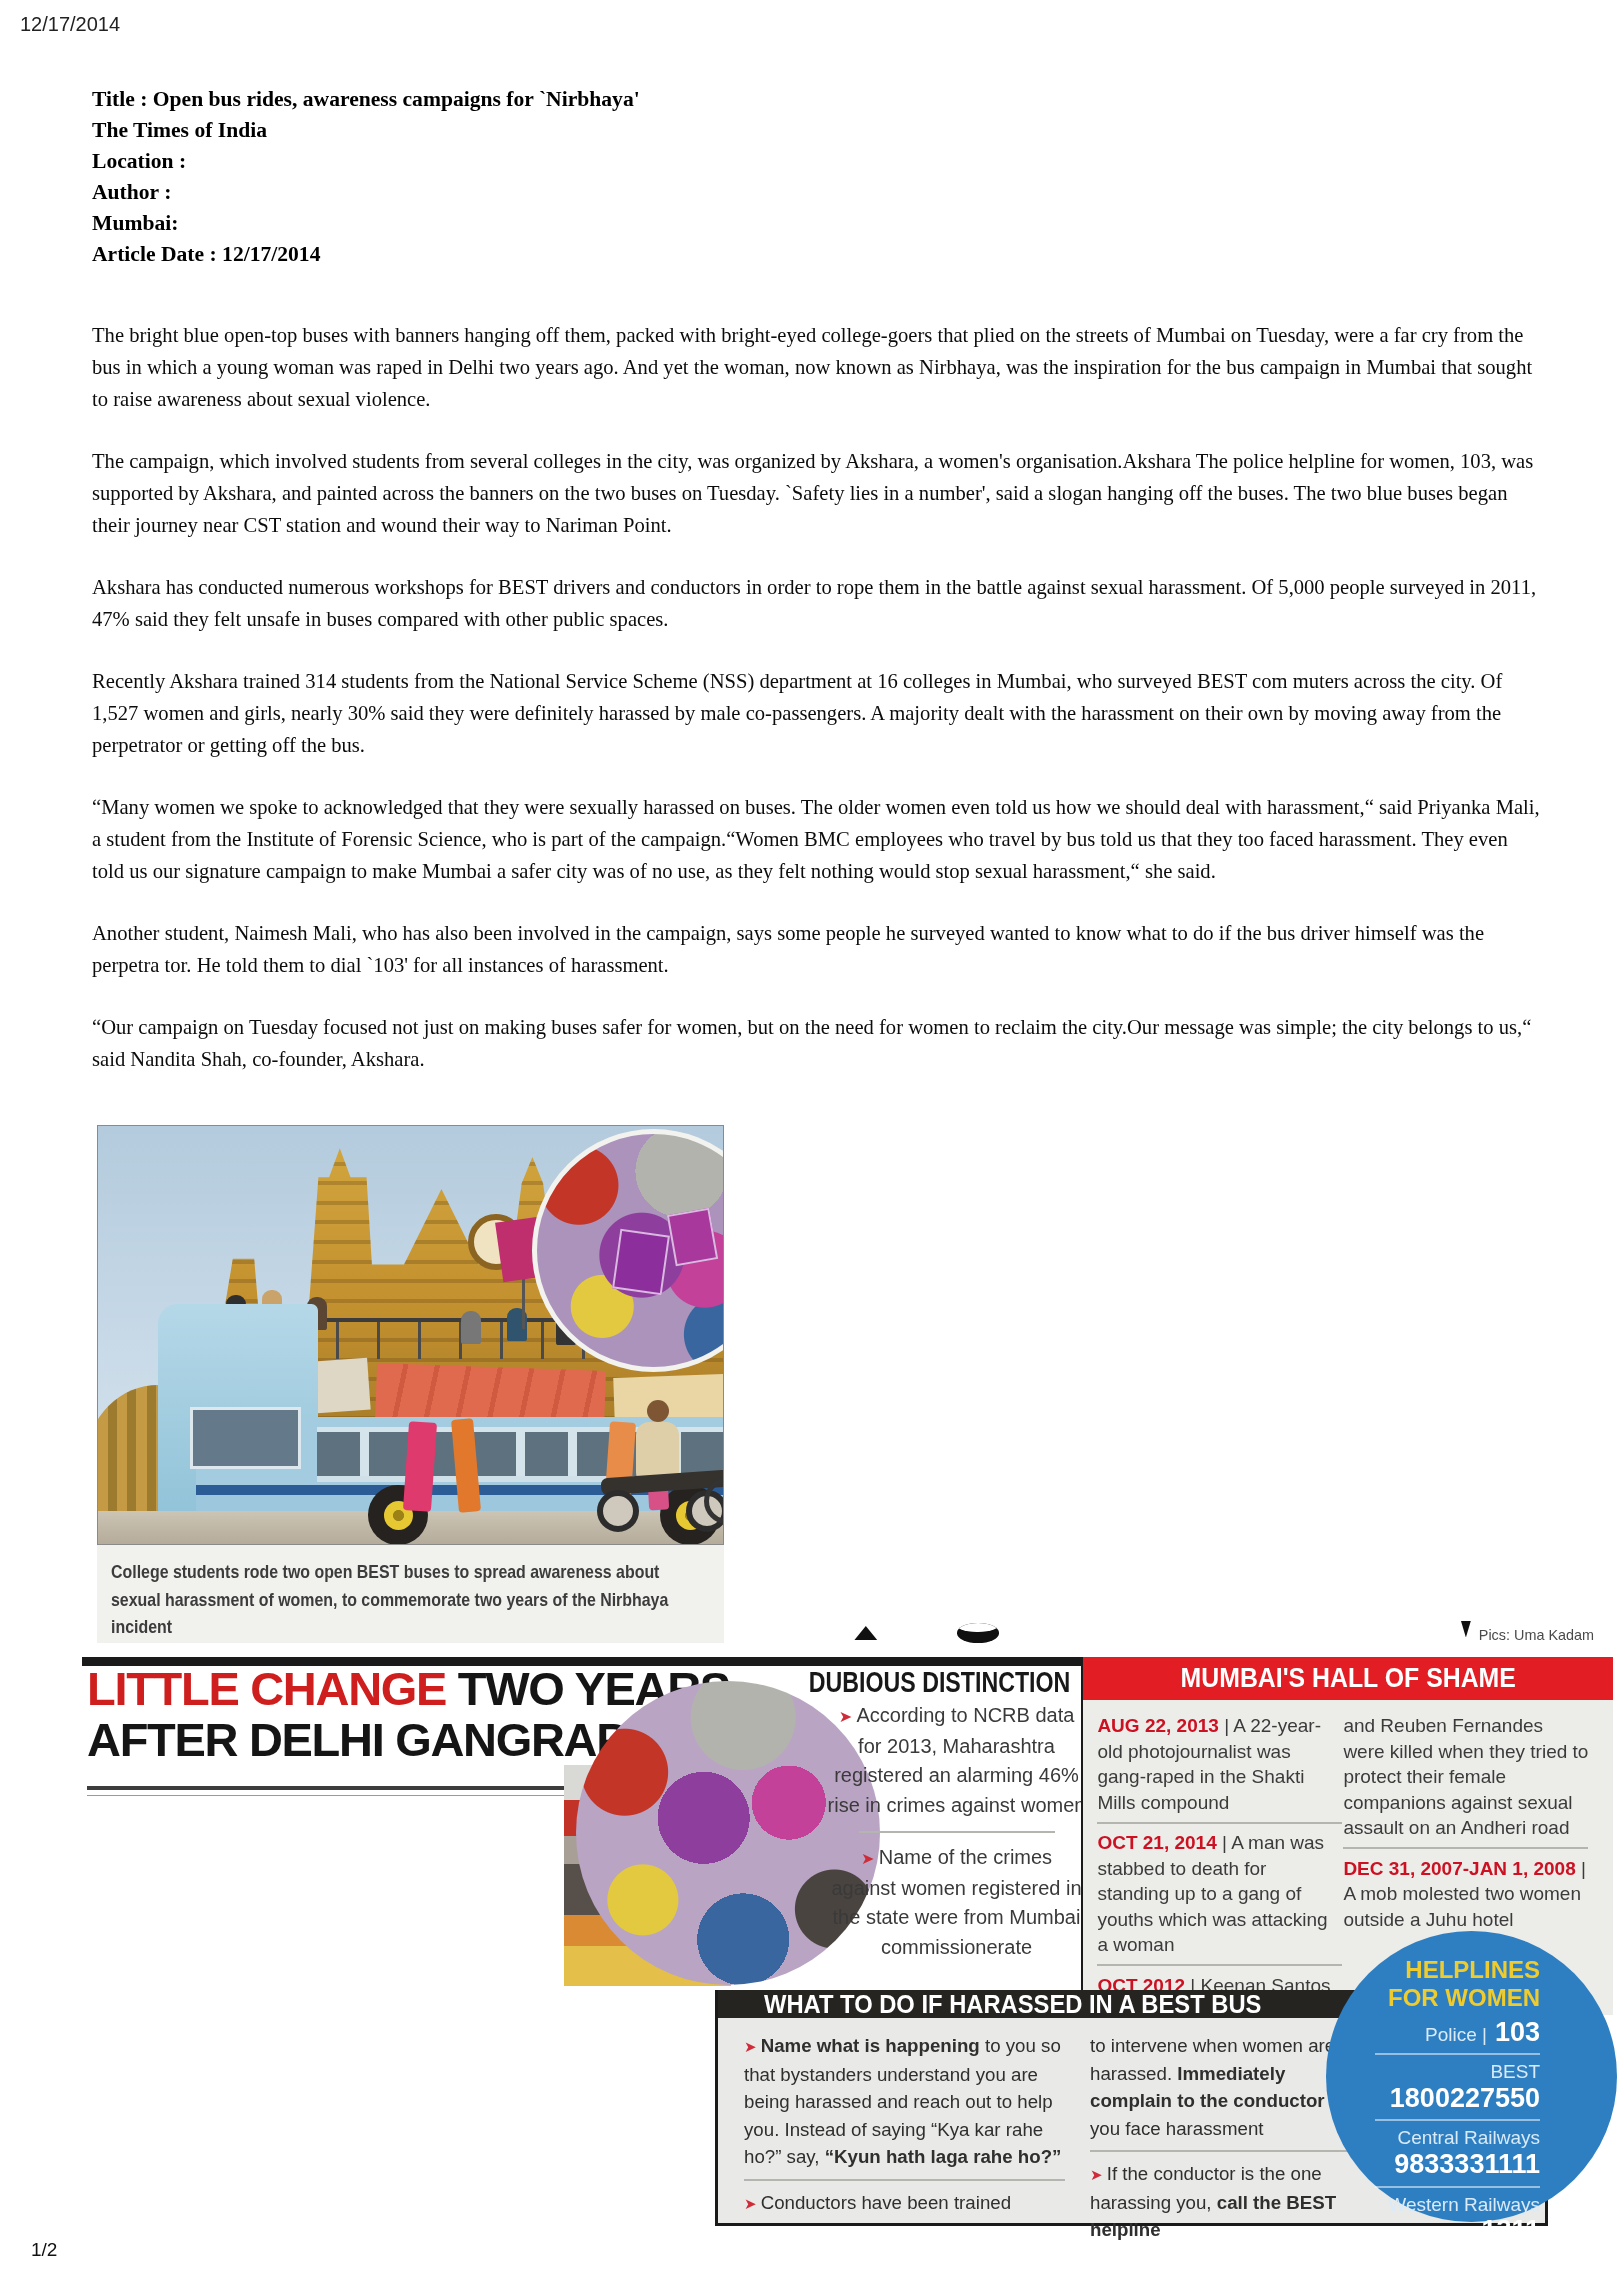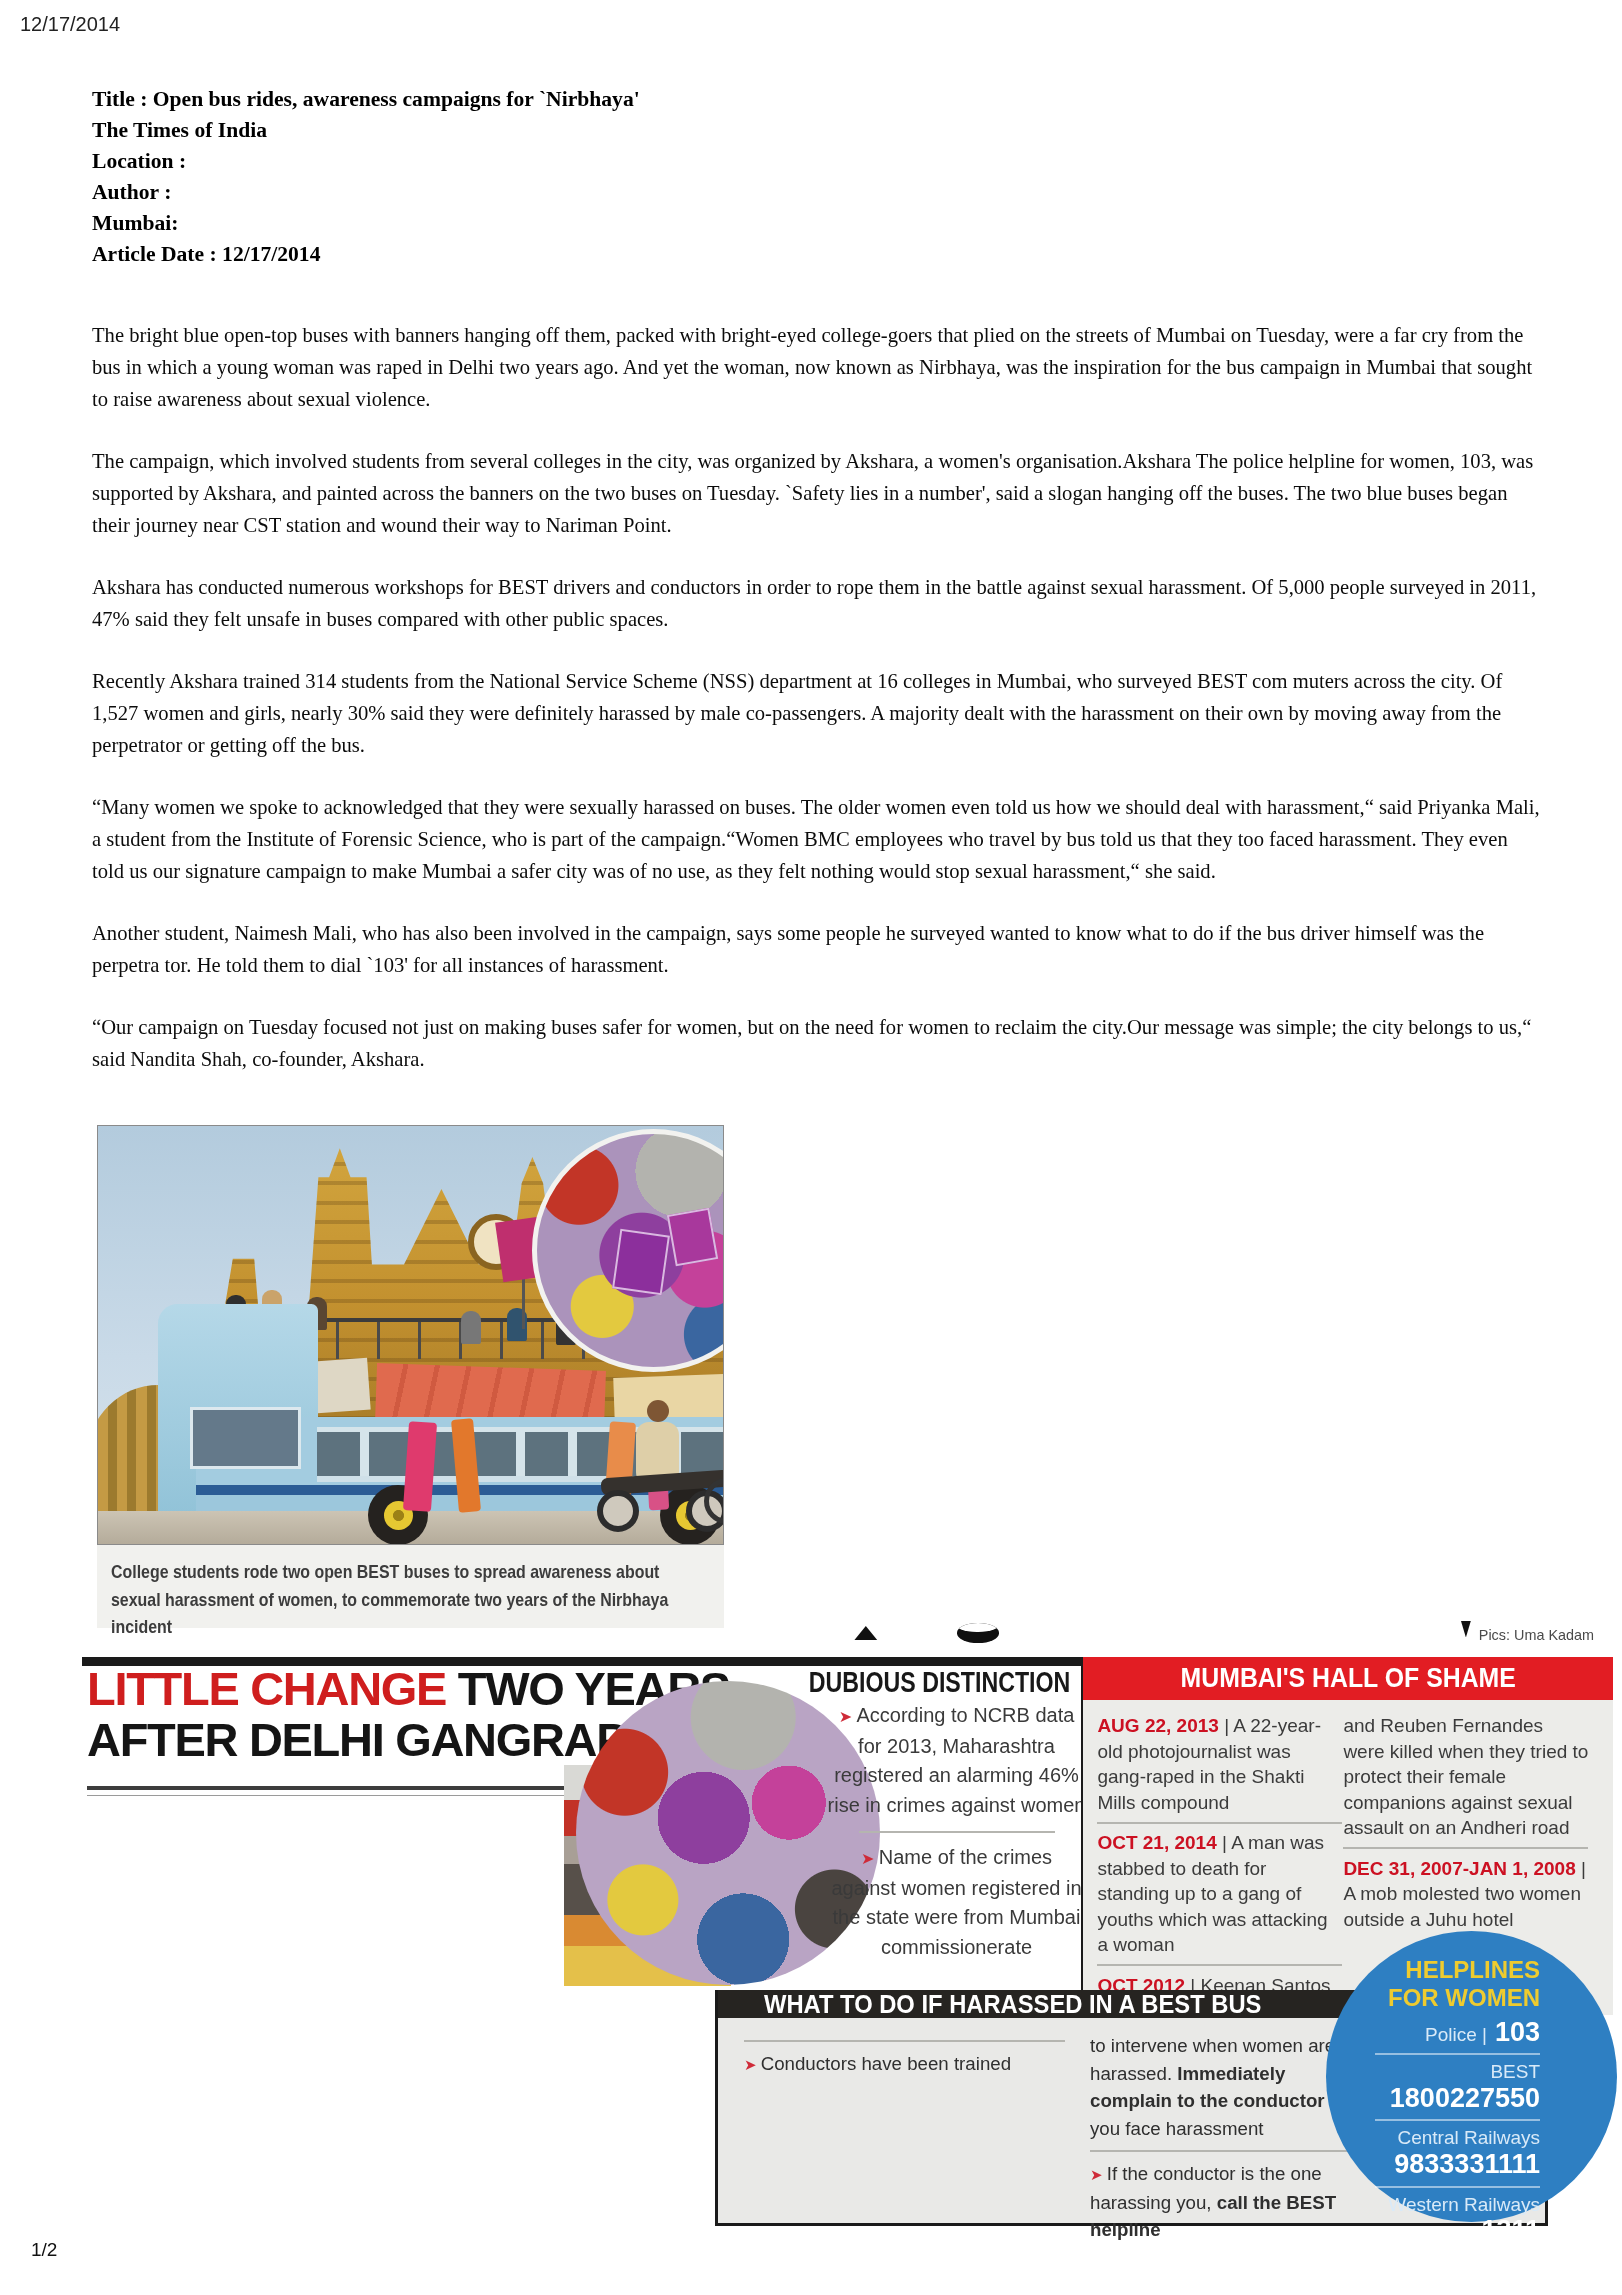--- a/index.html
+++ b/index.html
@@ -66,21 +66,21 @@
   .inset{left:434px;top:3.3px;width:243px;height:243px;border-radius:50%;border:5.2px solid #f2f2ef;box-sizing:border-box;overflow:hidden;
          background:
           radial-gradient(circle at 18% 22%, #c23527 0 39px, rgba(0,0,0,0) 40px),
           radial-gradient(circle at 62% 16%, #b3b3ae 0 46px, rgba(0,0,0,0) 46px),
           radial-gradient(circle at 45% 52%, #8e3f9e 0 42px, rgba(0,0,0,0) 43px),
           radial-gradient(circle at 72% 58%, #c4419a 0 38px, rgba(0,0,0,0) 39px),
           radial-gradient(circle at 28% 74%, #e3c93f 0 31px, rgba(0,0,0,0) 32px),
           radial-gradient(circle at 80% 86%, #3a66a0 0 39px, rgba(0,0,0,0) 40px),
           #ab93bb;}
   .plac{position:absolute;border:2.6px solid #d9b9e0;}
-  .caption{left:97px;top:1545px;width:627px;height:83px;background:#f1f1ee;box-sizing:border-box;
+  .caption{left:97px;top:1545px;width:627px;height:98px;background:#f1f1ee;box-sizing:border-box;
            padding:14.4px 14.4px 0 14.4px;}
   .caption-in{font-family:"Liberation Sans",sans-serif;font-weight:bold;font-size:17.7px;line-height:27.5px;color:#3c3c3c;
               width:668px;transform:scaleX(0.9);transform-origin:0 0;}
 
   
   .gA{left:854px;top:1626px;width:23.6px;height:14.4px;background:#101010;clip-path:polygon(50% 0,100% 100%,0 100%);}
   .gV{left:957px;top:1623px;width:42px;height:19.6px;border-radius:50%;background:#101010;overflow:hidden;}
   .gV::after{content:"";position:absolute;left:-2.6px;top:-10.5px;width:47px;height:19.6px;border-radius:50%;background:#fff;}
   .gSm{left:1461px;top:1621px;width:9.8px;height:16.4px;background:#101010;clip-path:polygon(0 0,100% 0,50% 100%);}
   .pics{left:1371px;top:1627px;width:223px;text-align:right;font-family:"Liberation Sans",sans-serif;font-size:14.4px;color:#4a4a4a;}
@@ -261,20 +261,21 @@
         </div>
     </div>
   </div>
 
   <div class="abs wtd">
     <div class="wtd-band">
       <span>WHAT TO DO IF HARASSED IN A BEST BUS</span>
     </div>
     <div class="wtd-cols">
       <div class="wtd-col1" id="wtd-left">
+          <div><span class="arrow">➤  </span><b>Name what is happening</b><span> to you so that bystanders understand you are being harassed and reach out to help you. Instead of saying “Kya kar rahe ho?” say, </span><b>“Kyun hath laga rahe ho?”</b></div>
           <div class="sep"></div>
           <div><span class="arrow">➤  </span><span>Conductors have been trained</span></div>
         </div>
       <div class="wtd-col2" id="wtd-right">
           <div><span>to intervene when women are harassed. </span><b>Immediately complain to the conductor</b><span> if you face harassment</span></div>
           <div class="sep"></div>
           <div><span class="arrow">➤  </span><span>If the conductor is the one harassing you, </span><b>call the BEST helpline</b></div>
         </div>
     </div>
   </div>

